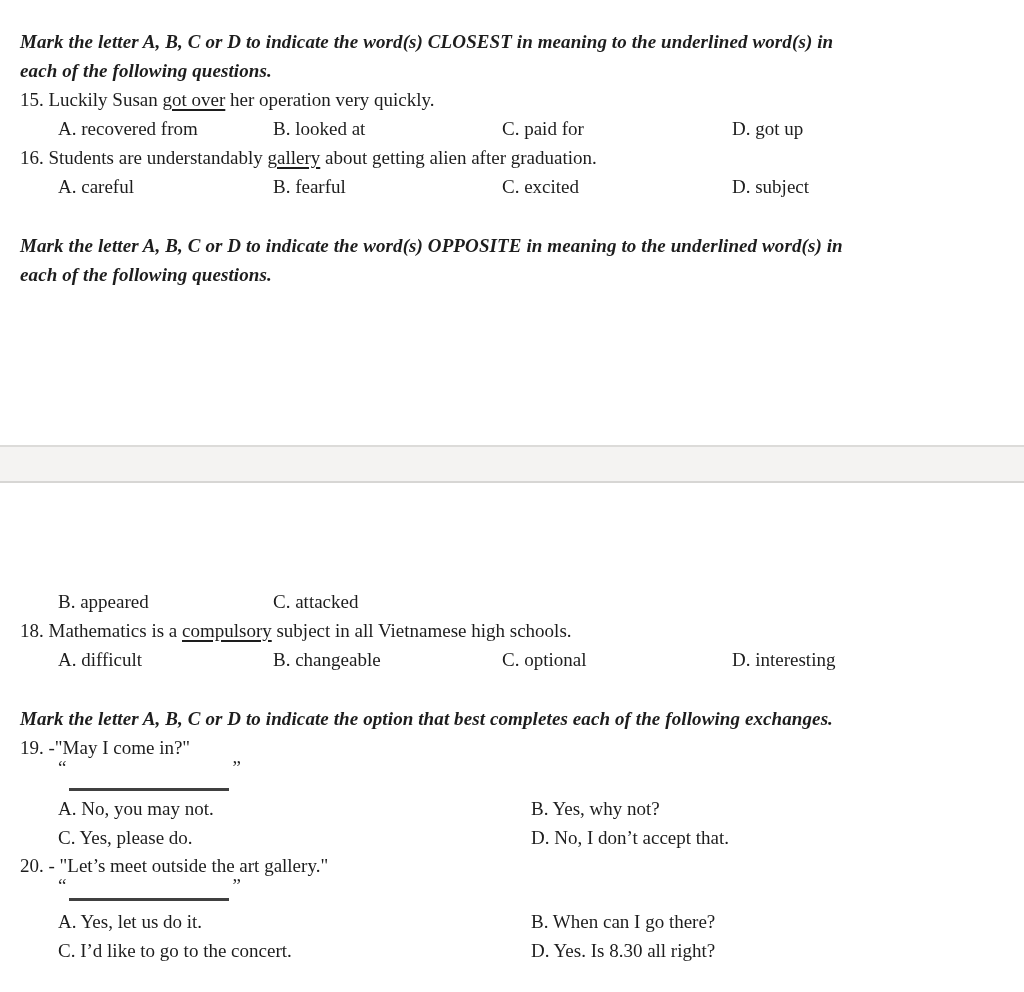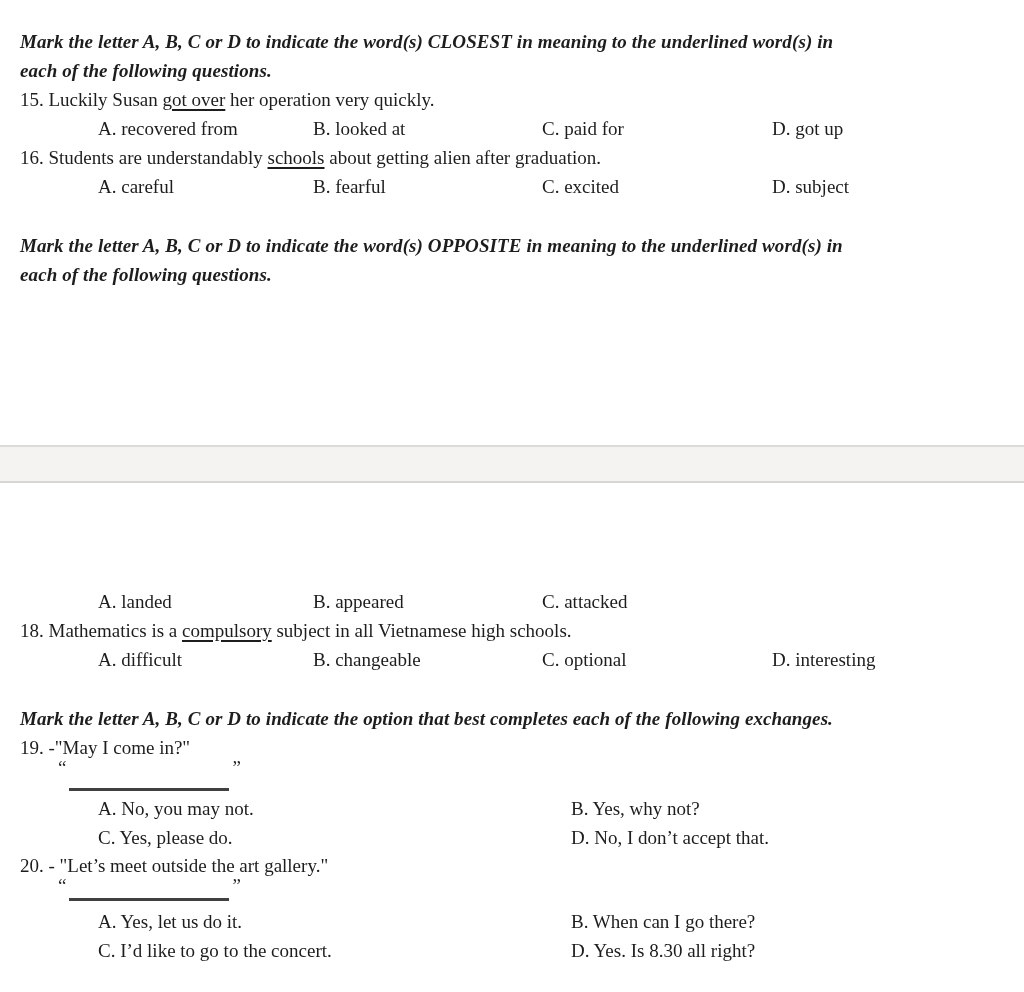--- a/index.html
+++ b/index.html
@@ -20,21 +20,21 @@
   .opts4{
     position:absolute;left:58px;right:10px;
     display:grid;grid-template-columns:215px 229px 230px 1fr;
     line-height:29px;white-space:nowrap;
   }
   .opts2{
     position:absolute;left:58px;right:10px;
     display:grid;grid-template-columns:444px 1fr;
     line-height:29px;white-space:nowrap;gap:29px;
   }
-  .opt{white-space:nowrap;margin-left:40px;}
+  .opt{white-space:nowrap;}
   .band{
     position:absolute;left:0;width:1024px;top:445px;height:38px;
     box-sizing:border-box;
     background:#f4f3f2;
     border-top:2px solid #dcdbd9;
     border-bottom:2px solid #d7d6d4;
   }
   .blank{
     position:absolute;left:58px;
     display:flex;align-items:flex-start;
@@ -59,38 +59,37 @@
   </div>
 
   <div class="line" style="top:85px"><span>15. Luckily Susan </span><span class="u">got over</span><span> her operation very quickly.</span></div>
   <div class="opts4" style="top:114px">
     <span class="opt">A. recovered from</span>
     <span class="opt">B. looked at</span>
     <span class="opt">C. paid for</span>
     <span class="opt">D. got up</span>
   </div>
 
-  <div class="line" style="top:143px"><span>16. Students are understandably </span><span class="u">schools</span><span> about getting alien after graduation.</span></div>
+  <div class="line" style="top:143px"><span>16. Students are understandably </span><span class="u">gallery</span><span> about getting alien after graduation.</span></div>
   <div class="opts4" style="top:172px">
     <span class="opt">A. careful</span>
     <span class="opt">B. fearful</span>
     <span class="opt">C. excited</span>
     <span class="opt">D. subject</span>
   </div>
 
   <div class="line hdr" style="top:231px">
     <div>Mark the letter A, B, C or D to indicate the word(s) OPPOSITE in meaning to the underlined word(s) in</div>
     <div>each of the following questions.</div>
   </div>
 
 
   <div class="band" style="background-color: rgb(244, 243, 242);"></div>
 
   <div class="opts4" style="top:587px">
-    <span class="opt">A. landed</span>
     <span class="opt">B. appeared</span>
     <span class="opt">C. attacked</span>
   </div>
 
   <div class="line" style="top:616px"><span>18. Mathematics is a </span><span class="u">compulsory</span><span> subject in all Vietnamese high schools.</span></div>
   <div class="opts4" style="top:645px">
     <span class="opt">A. difficult</span>
     <span class="opt">B. changeable</span>
     <span class="opt">C. optional</span>
     <span class="opt">D. interesting</span>

